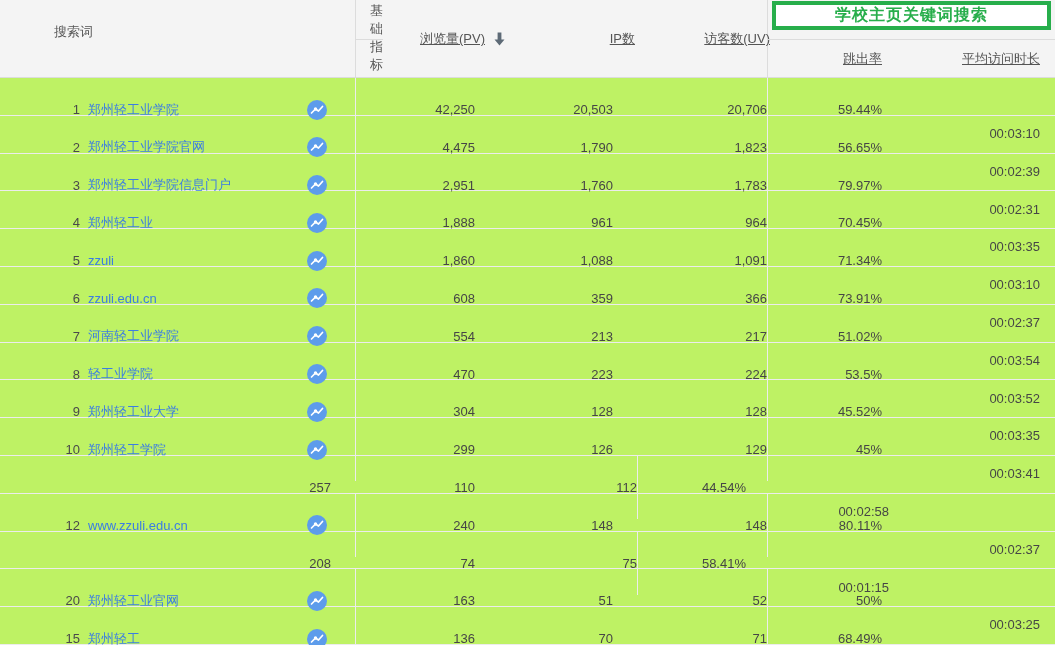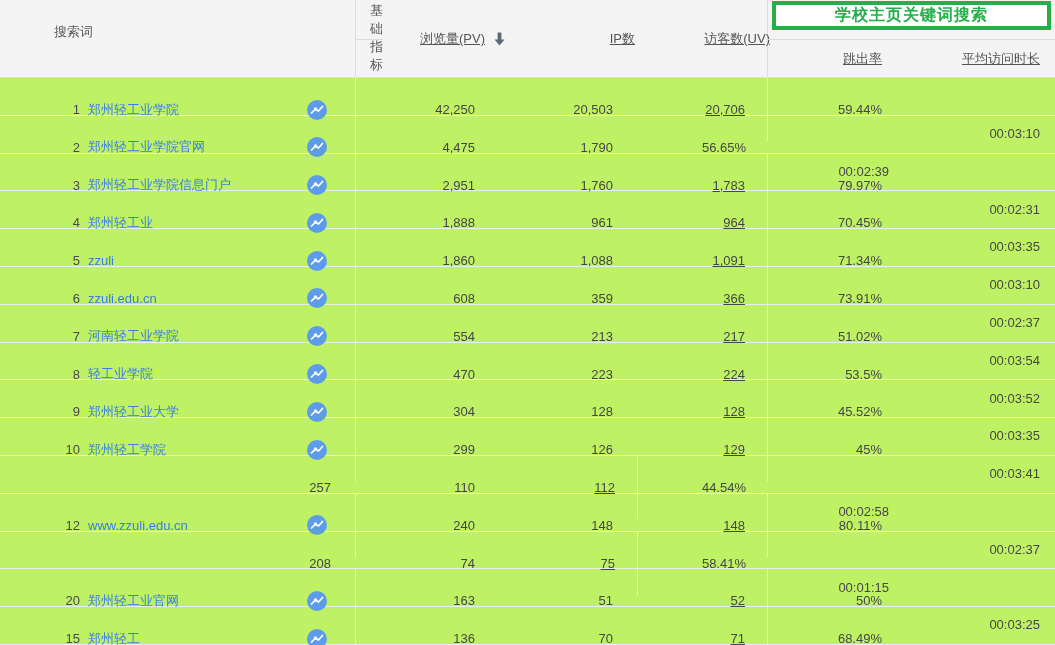--- a/index.html
+++ b/index.html
@@ -71,21 +71,21 @@
     margin-left:8px;color:var(--link_blue);text-decoration:none;cursor:pointer;
     white-space:nowrap;overflow:hidden;
   }
   .trend{
     margin-left:auto;margin-right:28px;width:20px;height:20px;flex:none;
     cursor:pointer;display:inline-flex;
   }
   .num{text-align:right;}
   .c-pv{padding-right:25px;}
   .c-uv{padding-right:25px;}
-  .c-ip{padding-right:22px;border-right:1px solid var(--border_row);height:100%;display:flex;align-items:center;justify-content:flex-end;text-decoration:underline;}
+  .c-ip{border-right:1px solid var(--border_row);height:100%;display:flex;align-items:center;justify-content:flex-end;}
   .c-bounce{padding-right:22px;}
   .c-dur{padding-right:15px;margin-top:48px;}
 </style>
 </head>
 <body>
 
 <div class="app">
 
   <div class="thead">
 
@@ -159,20 +159,21 @@
         <span class="trend">
           <svg width="20" height="20" viewBox="0 0 20 20">
             <circle cx="10" cy="10" r="10" fill="#5d9ceb"></circle>
             <polyline points="4.5,13 8.5,9 11.5,11 15.5,6.5" fill="none" stroke="#ffffff" stroke-width="1.7" stroke-linecap="round" stroke-linejoin="round"></polyline>
             <circle cx="8.5" cy="9" r="1.7" fill="#ffffff"></circle>
           </svg>
         </span>
       </div>
       <div class="num c-pv">4,475</div>
       <div class="num c-uv">1,790</div>
+      <div class="num c-ip">1,823</div>
       <div class="num c-bounce">56.65%</div>
       <div class="num c-dur">00:02:39</div>
     </div>
 
     <div class="row">
       <div class="kwcell">
         <span class="rank">3</span>
         <a class="kw">郑州轻工业学院信息门户</a>
         <span class="trend">
           <svg width="20" height="20" viewBox="0 0 20 20">

